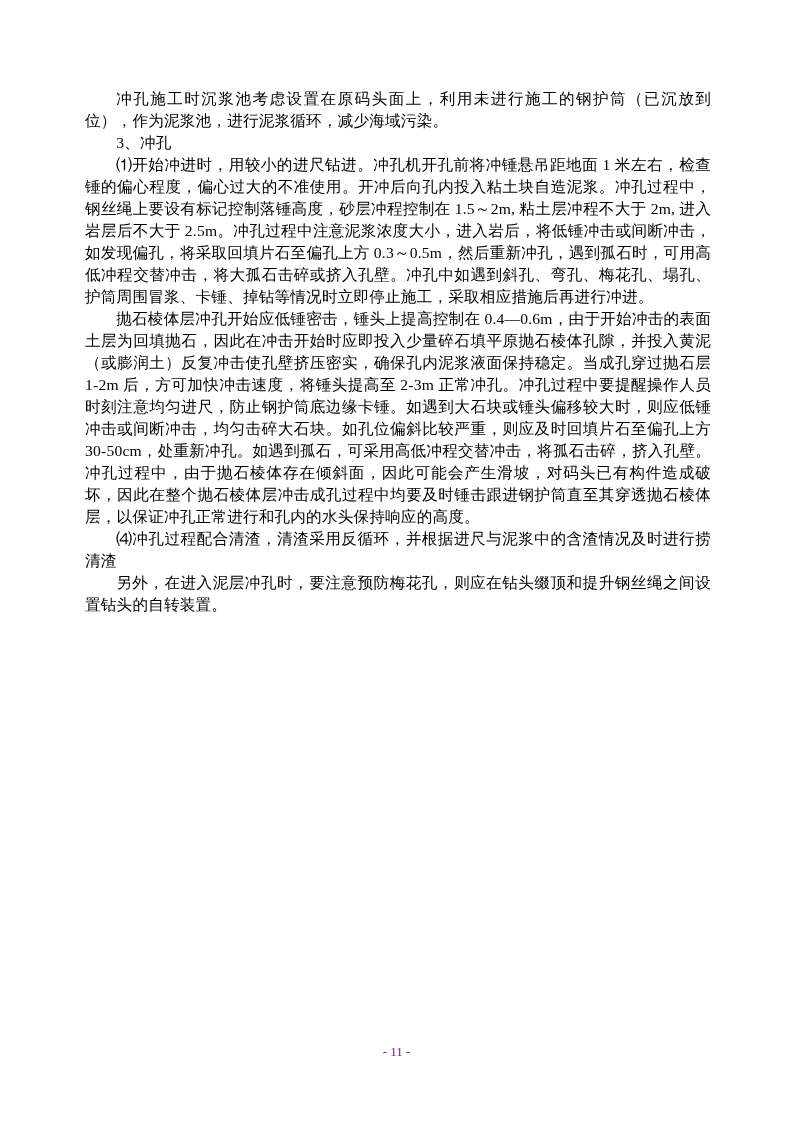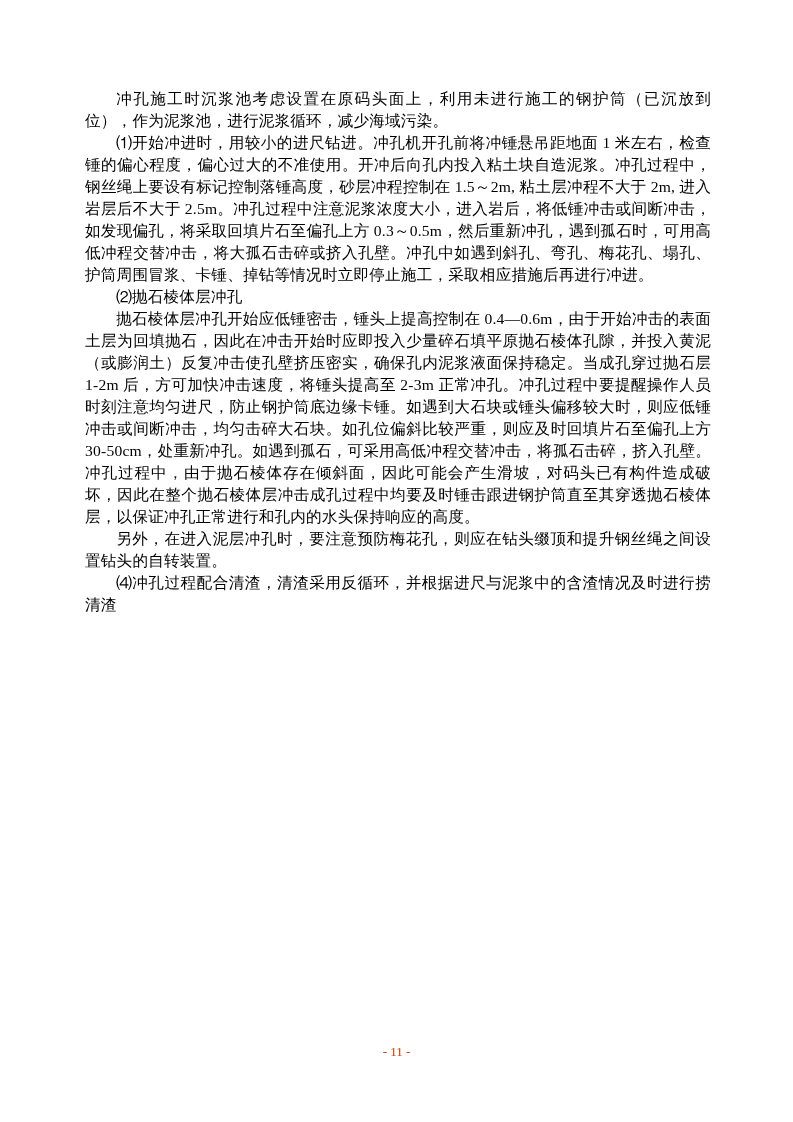--- a/index.html
+++ b/index.html
@@ -34,29 +34,29 @@
     margin-top: 29.6px;
   }
   .footer {
     position: absolute;
     left: 0;
     right: 0;
     bottom: 62px;
     text-align: center;
     font-size: 13px;
     font-family: "Liberation Serif", "DejaVu Serif", serif;
-    color: #c2410c;
+    color: #701a75;
   }
 </style>
 </head>
 <body>
 
 <div class="page">
   <div class="content">
     <p class="para">冲孔施工时沉浆池考虑设置在原码头面上，利用未进行施工的钢护筒（已沉放到位），作为泥浆池，进行泥浆循环，减少海域污染。</p>
+    <p class="para">3、冲孔</p>
     <p class="para">⑴开始冲进时，用较小的进尺钻进。冲孔机开孔前将冲锤悬吊距地面 1 米左右，检查锤的偏心程度，偏心过大的不准使用。开冲后向孔内投入粘土块自造泥浆。冲孔过程中，钢丝绳上要设有标记控制落锤高度，砂层冲程控制在 1.5～2m, 粘土层冲程不大于 2m, 进入岩层后不大于 2.5m。冲孔过程中注意泥浆浓度大小，进入岩后，将低锤冲击或间断冲击，如发现偏孔，将采取回填片石至偏孔上方 0.3～0.5m，然后重新冲孔，遇到孤石时，可用高低冲程交替冲击，将大孤石击碎或挤入孔壁。冲孔中如遇到斜孔、弯孔、梅花孔、塌孔、护筒周围冒浆、卡锤、掉钻等情况时立即停止施工，采取相应措施后再进行冲进。</p>
-    <p class="para">⑵抛石棱体层冲孔</p>
     <p class="para">抛石棱体层冲孔开始应低锤密击，锤头上提高控制在 0.4—0.6m，由于开始冲击的表面土层为回填抛石，因此在冲击开始时应即投入少量碎石填平原抛石棱体孔隙，并投入黄泥（或膨润土）反复冲击使孔壁挤压密实，确保孔内泥浆液面保持稳定。当成孔穿过抛石层 1-2m 后，方可加快冲击速度，将锤头提高至 2-3m 正常冲孔。冲孔过程中要提醒操作人员时刻注意均匀进尺，防止钢护筒底边缘卡锤。如遇到大石块或锤头偏移较大时，则应低锤冲击或间断冲击，均匀击碎大石块。如孔位偏斜比较严重，则应及时回填片石至偏孔上方 30-50cm，处重新冲孔。如遇到孤石，可采用高低冲程交替冲击，将孤石击碎，挤入孔壁。冲孔过程中，由于抛石棱体存在倾斜面，因此可能会产生滑坡，对码头已有构件造成破坏，因此在整个抛石棱体层冲击成孔过程中均要及时锤击跟进钢护筒直至其穿透抛石棱体层，以保证冲孔正常进行和孔内的水头保持响应的高度。</p>
+    <p class="para">⑷冲孔过程配合清渣，清渣采用反循环，并根据进尺与泥浆中的含渣情况及时进行捞清渣</p>
     <p class="para">另外，在进入泥层冲孔时，要注意预防梅花孔，则应在钻头缀顶和提升钢丝绳之间设置钻头的自转装置。</p>
-    <p class="para">⑷冲孔过程配合清渣，清渣采用反循环，并根据进尺与泥浆中的含渣情况及时进行捞清渣</p>
   </div>
   <div class="footer">- 11 -</div>
 </div>
 
 </body></html>

